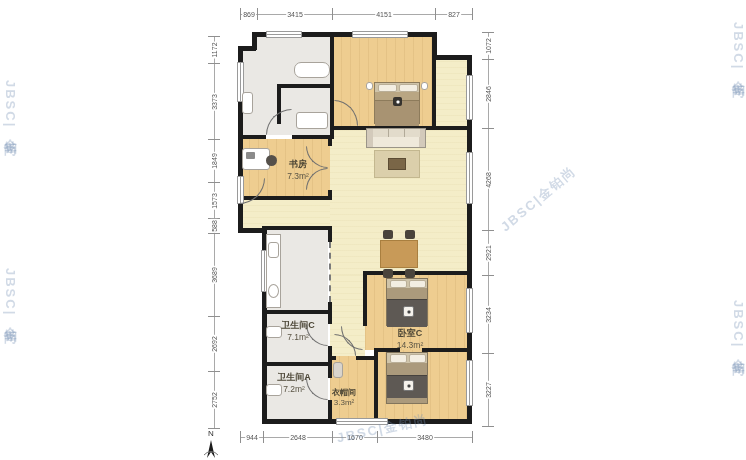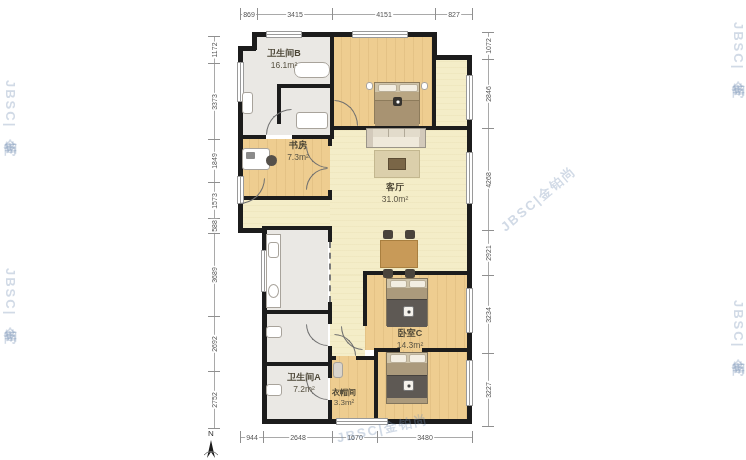--- a/index.html
+++ b/index.html
@@ -187,33 +187,29 @@
   </div>
 
   <div class="furn" style="left:386px;top:352px;width:42px;height:52px;background:#ab9a7c;border:1px solid #82755c">
     <div style="position:absolute;left:0;top:0;width:100%;height:10px;background:#cfc4aa"></div>
     <div class="pillow" style="left:3px;top:1px;width:15px;height:7px"></div>
     <div class="pillow" style="left:22px;top:1px;width:15px;height:7px"></div>
     <div style="position:absolute;left:0;top:22px;width:100%;height:22px;background:#5e5954;border-top:1px solid #46423e"></div>
     <div class="emblem light" style="left:16px;top:27px;width:9px;height:9px"></div>
   </div>
 
-  <div class="rlabel" style="left:252px;top:48px">
-    <span>卫生间B</span>
-    <span class="area">16.1m²</span>
-  </div>
-  <div class="rlabel" style="left:266px;top:140px">
+  <div class="rlabel" style="left:266px;top:159px">
     <span>书房</span>
     <span class="area">7.3m²</span>
   </div>
-  <div class="rlabel" style="left:363px;top:182px">
-    <span>客厅</span>
-    <span class="area">31.0m²</span>
-  </div>
-  <div class="rlabel" style="left:272px;top:372px">
+  <div class="rlabel" style="left:266px;top:320px">
+    <span>卫生间C</span>
+    <span class="area">7.1m²</span>
+  </div>
+  <div class="rlabel" style="left:262px;top:372px">
     <span>卫生间A</span>
     <span class="area">7.2m²</span>
   </div>
   <div class="rlabel" style="left:320px;top:388px;width:48px;font-size:8px">
     <span>衣帽间</span>
     <span class="area" style="font-size:8px">3.3m²</span>
   </div>
   <div class="rlabel" style="left:378px;top:328px">
     <span>卧室C</span>
     <span class="area">14.3m²</span>

